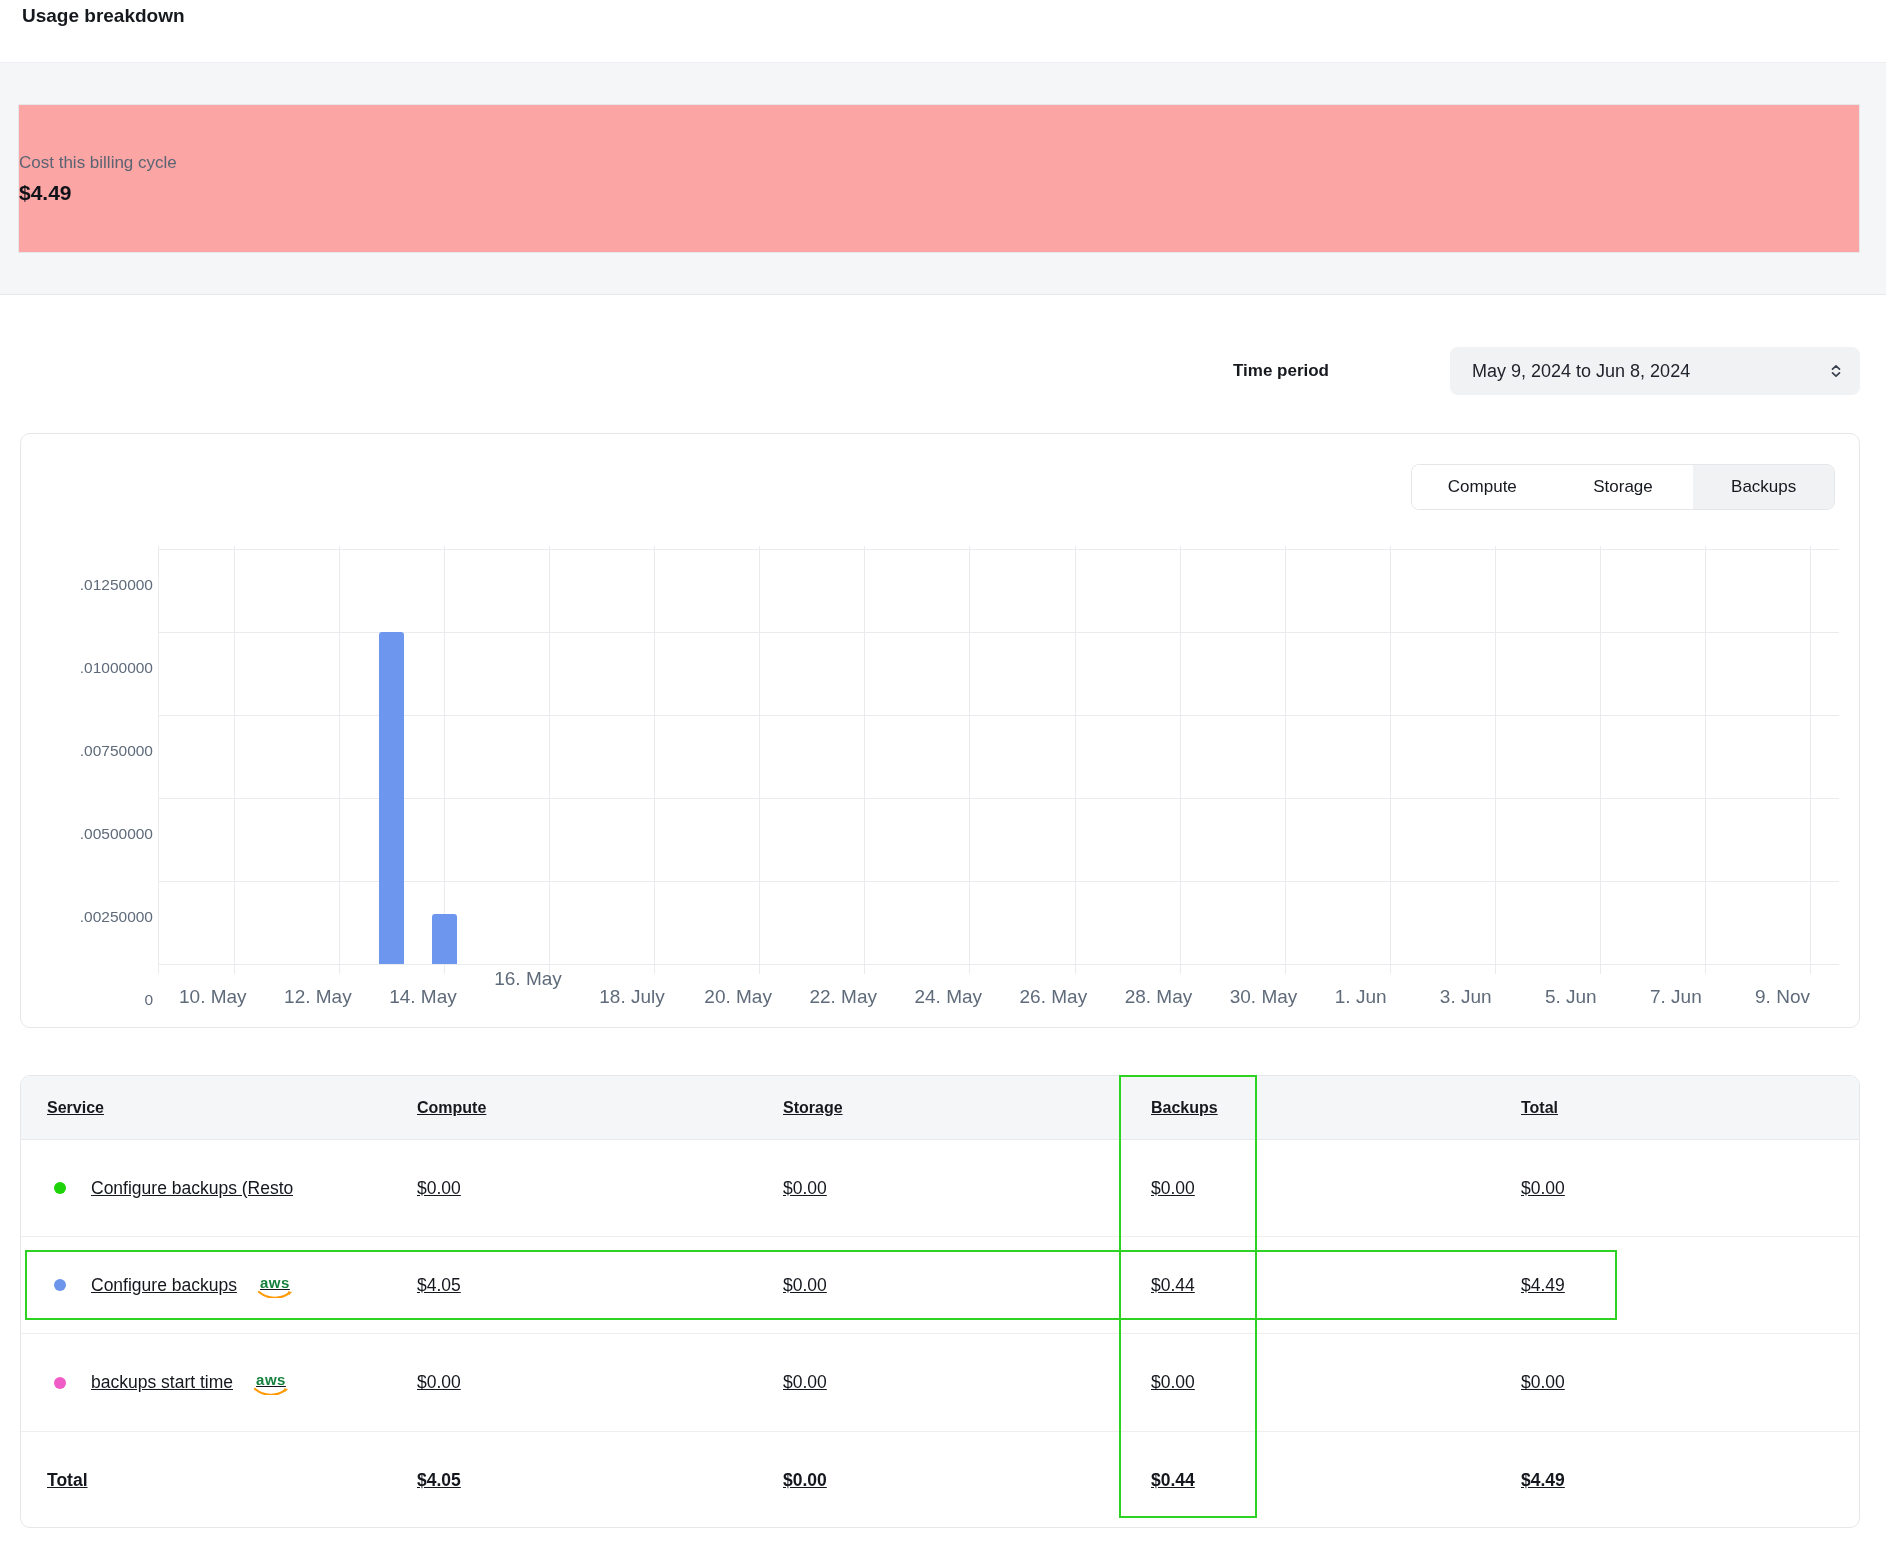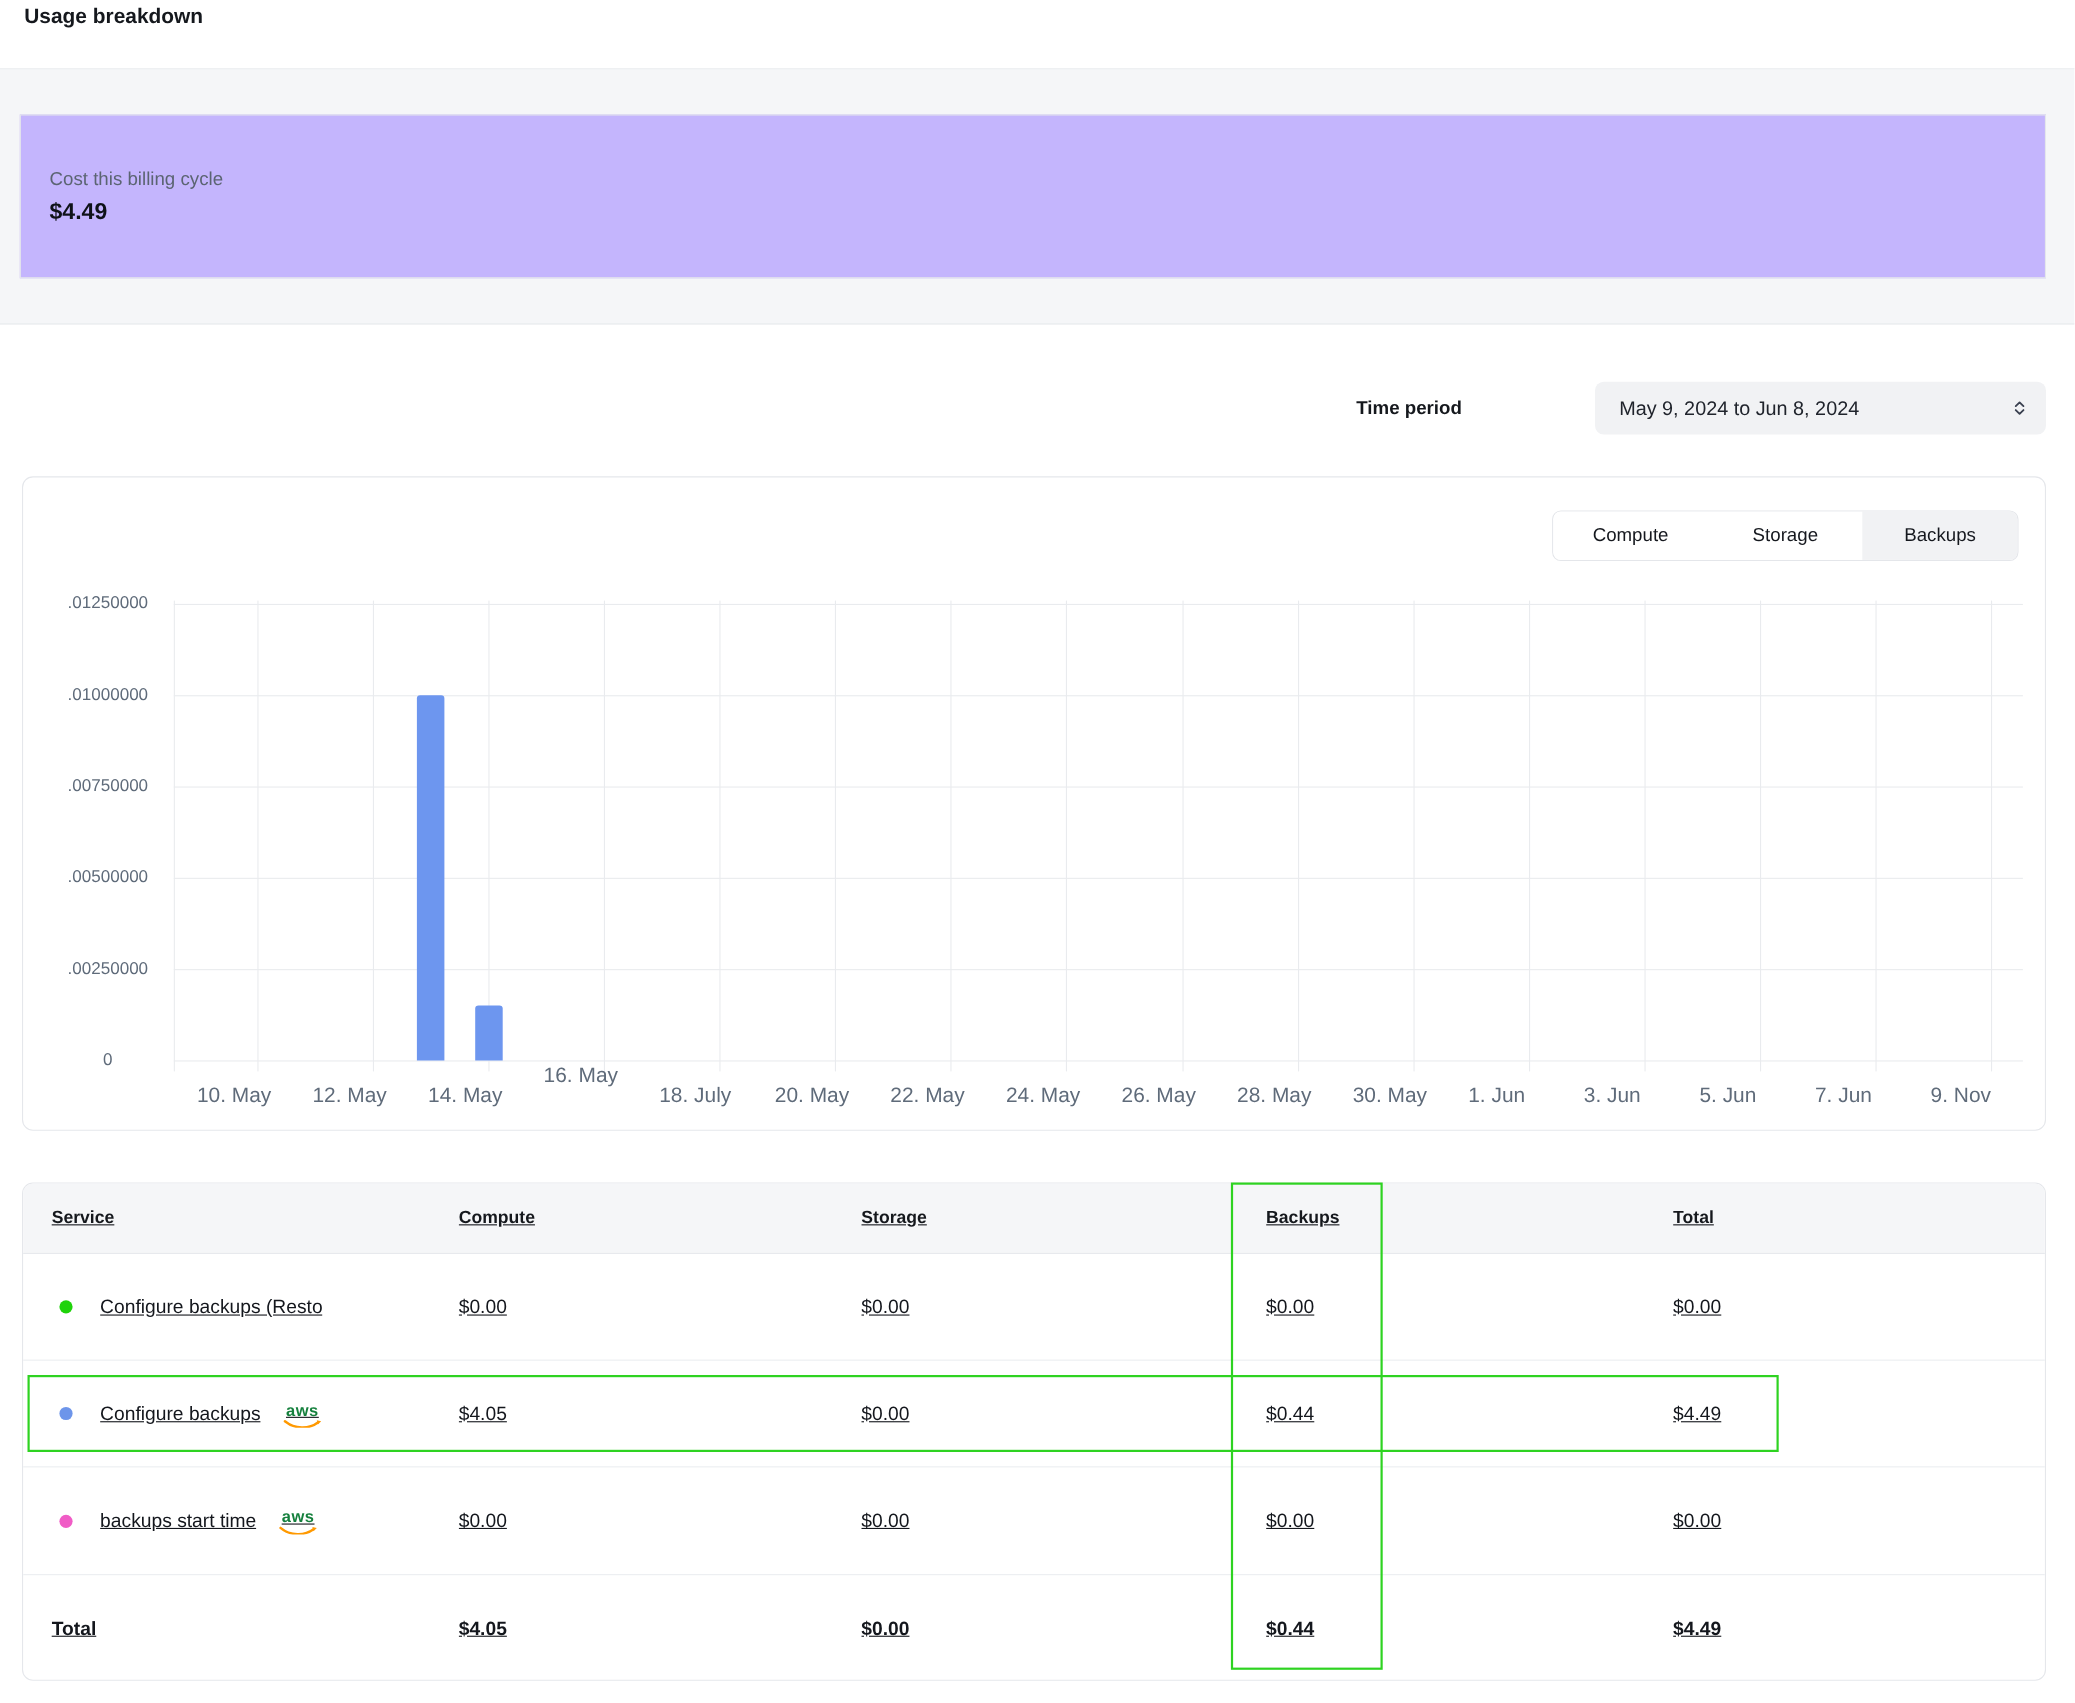--- a/index.html
+++ b/index.html
@@ -5,22 +5,22 @@
   * { margin:0; padding:0; box-sizing:border-box; }
   html,body { width:1886px; height:1548px; background:#ffffff;
     font-family:"Liberation Sans", sans-serif; color:#14171d; }
   body { position:relative; overflow:hidden; }
 
   .page-title { position:absolute; left:22px; top:5px; font-size:19px; font-weight:700; color:#15181d; }
 
   .summary-band { position:absolute; left:0; top:62px; width:1886px; height:233px;
     background:#f5f6f8; border-top:1px solid #eceef1; border-bottom:1px solid #e7e9ed; }
   .cost-card { position:absolute; left:18px; top:41px; width:1842px; height:149px;
-    background:#c4b5fd; border:1px solid #e5e7eb; border-radius:0;
-    display:flex; flex-direction:column; justify-content:center; gap:8px; padding-left:26px; }
+    background:#fca5a5; border:1px solid #e5e7eb; border-radius:0;
+    display:flex; flex-direction:column; justify-content:center; gap:8px; }
   .cost-label { font-size:17px; color:#5b6472; }
   .cost-value { font-size:21px; font-weight:700; color:#0f1218; }
 
   .tp-label { position:absolute; left:1150px; top:347px; width:262px; height:48px;
     line-height:48px; text-align:center; font-weight:700; font-size:17px; color:#15181d; }
   .tp-select { position:absolute; left:1450px; top:347px; width:410px; height:48px;
     background:#f1f2f4; border-radius:8px; display:flex; align-items:center;
     padding:0 16px 0 22px; cursor:pointer; }
   .tp-select-value { font-size:18px; color:#20242c; flex:1; }
   .tp-chevrons { width:16px; height:16px; }
@@ -29,22 +29,22 @@
   .chart-card { left:20px; top:433px; width:1840px; height:595px; }
 
   .tabs { position:absolute; left:1390px; top:30px; width:424px; height:46px;
     border:1px solid #e4e6ea; border-radius:8px; display:flex; overflow:hidden; background:#fff; }
   .tab { flex:1; display:flex; align-items:center; justify-content:center;
     font-size:17px; color:#15181e; cursor:pointer; background:#fff; }
   .tab.selected { background:#f1f2f4; }
 
   .gridline-h { position:absolute; height:1px; background:#e9ebee; }
   .gridline-v { position:absolute; width:1px; background:#e9ebee; }
-  .y-tick-label { position:absolute; width:110px; text-align:center; font-size:15.5px;
-    color:#5f6b7a; transform:translateY(-50%); }
+  .y-tick-label { position:absolute; width:110px; text-align:right; font-size:15.5px;
+    color:#5f6b7a; transform:translateY(-50%);margin-top:36px; }
   .x-tick-label { position:absolute; width:110px; text-align:left; font-size:19px;
     color:#5f6b7a; transform:translateX(-50%); }
   .bar { position:absolute; width:25px; border-radius:3px 3px 0 0; }
 
   .table-card { left:20px; top:1075px; width:1840px; height:453px; overflow:hidden;text-decoration:underline; }
   .t-grid { display:grid; grid-template-columns:396px 366px 368px 370px 340px; align-items:center; }
   .t-header { height:64px; background:#f5f6f8; border-bottom:1px solid #e7e9ed; }
   .t-header .t-cell { font-size:16px; font-weight:600; color:#15181d; }
   .t-row { height:97px; border-bottom:1px solid #eceef1; }
   .t-row:last-of-type { border-bottom:none; }

